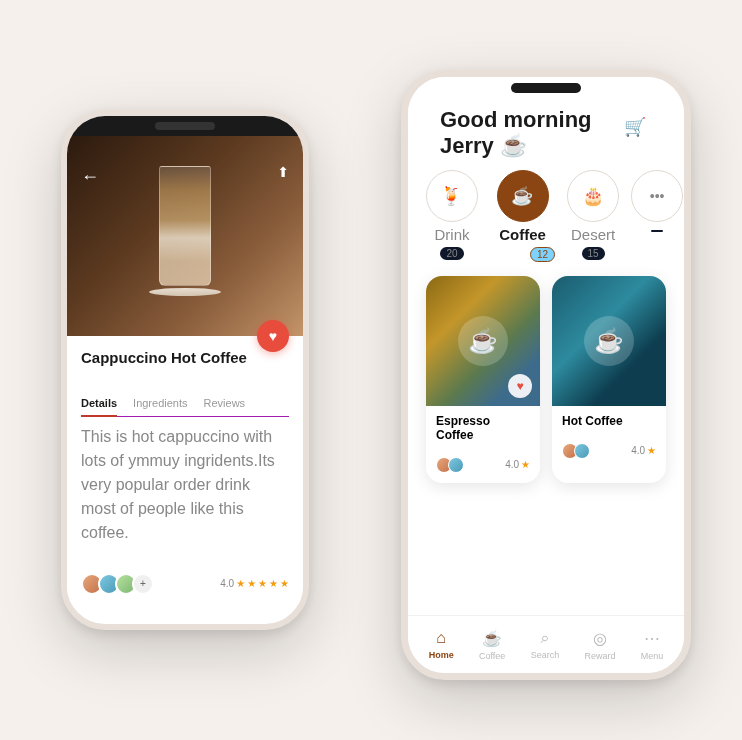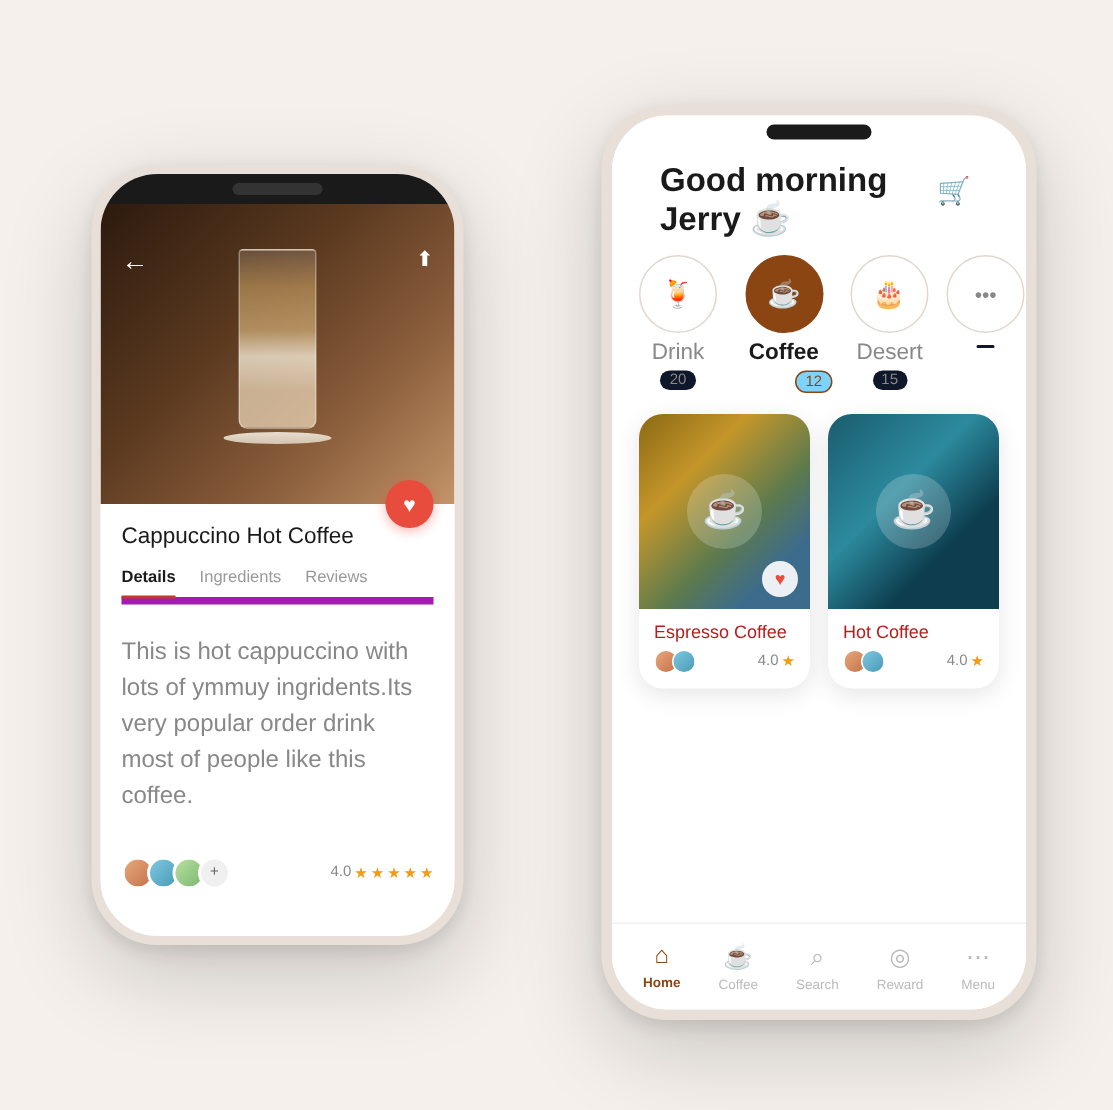--- a/index.html
+++ b/index.html
@@ -136,24 +136,24 @@
       display: flex;
       align-items: center;
       justify-content: center;
       box-shadow: 0 2px 8px rgba(231,76,60,0.4);
       color: #fff;
       font-size: 14px;
     }
 
     .item-title {
       font-size: 15px;
-      font-weight: 400;
+      font-weight: 700;
       color: #1a1a1a;
       line-height: 1.3;
-      margin-bottom: 3px;
+      margin-bottom: 21px;
     }
 
     .item-meta {
       display: flex;
       justify-content: space-between;
       align-items: center;
       margin-bottom: 8px;
     }
 
     .item-price {
@@ -166,22 +166,22 @@
       font-size: 10px;
       color: #888;
       display: flex;
       align-items: center;
       gap: 3px;
     }
 
     .tab-row {
       display: flex;
       gap: 16px;
-      border-bottom: 5px solid #a21caf;
-      margin-bottom: 20px;
+      border-bottom: 1px solid #a21caf;
+      margin-bottom: 8px;
       text-align: right;
     }
 
     .tab-item {
       font-size: 11px;
       padding-bottom: 6px;
       color: #999;
       cursor: pointer;
     }
 
@@ -429,23 +429,23 @@
       font-size: 12px;
       color: #e74c3c;
     }
 
     .coffee-card-body {
       padding: 8px 10px 10px;
     }
 
     .coffee-card-name {
       font-size: 12px;
-      font-weight: 400;
-      color: #b91c1c;
-      margin-bottom: 5px;
+      font-weight: 700;
+      color: #000000;
+      margin-bottom: 15px;
     }
 
     .coffee-card-meta {
       display: flex;
       align-items: center;
       justify-content: space-between;
     }
 
     .card-avatars {
       display: flex;

